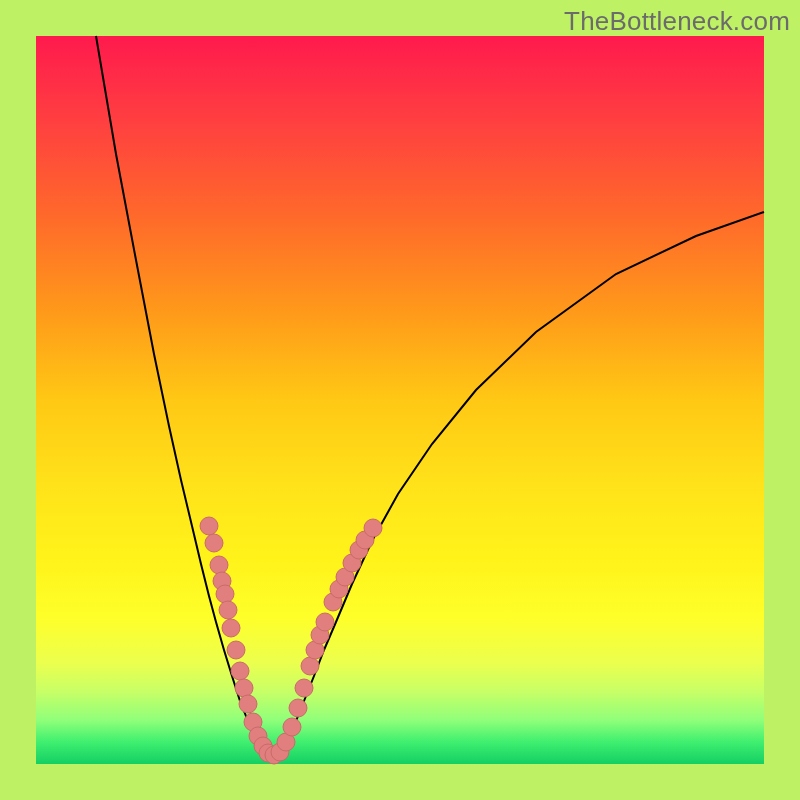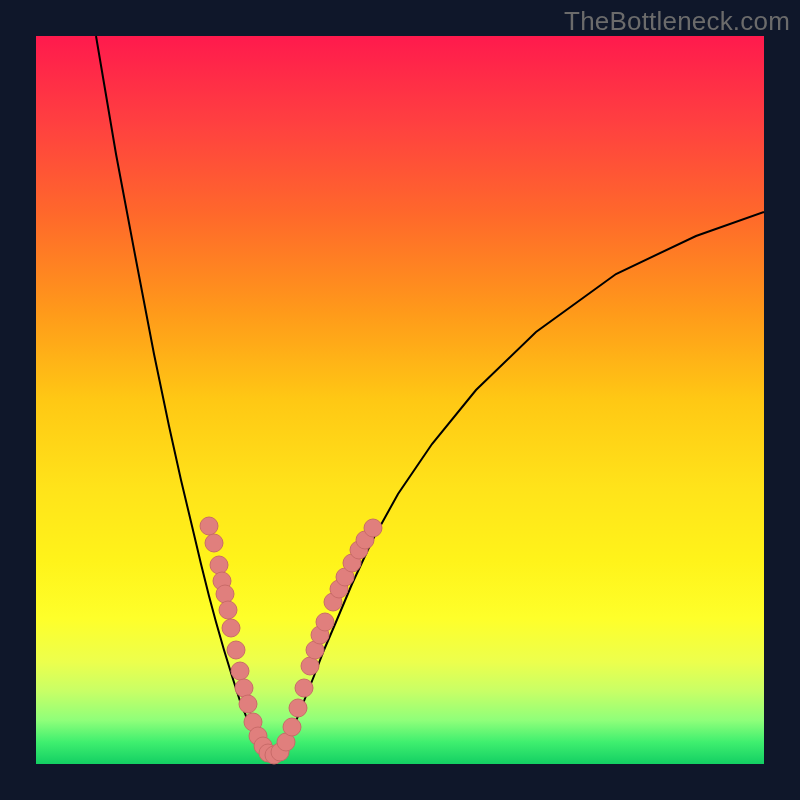--- a/index.html
+++ b/index.html
@@ -8,21 +8,21 @@
     width: 800px;
     height: 800px;
     background: #000;
     overflow: hidden;
     font-family: Arial, Helvetica, sans-serif;
   }
   .stage {
     position: relative;
     width: 800px;
     height: 800px;
-    background: #0f172a;
+    background: #bef264;
   }
   .plot-area {
     position: absolute;
     left: 36px;
     top: 36px;
     width: 728px;
     height: 728px;
     box-sizing: border-box;
     background: linear-gradient(to bottom,
       #ff1a4d 0%,

